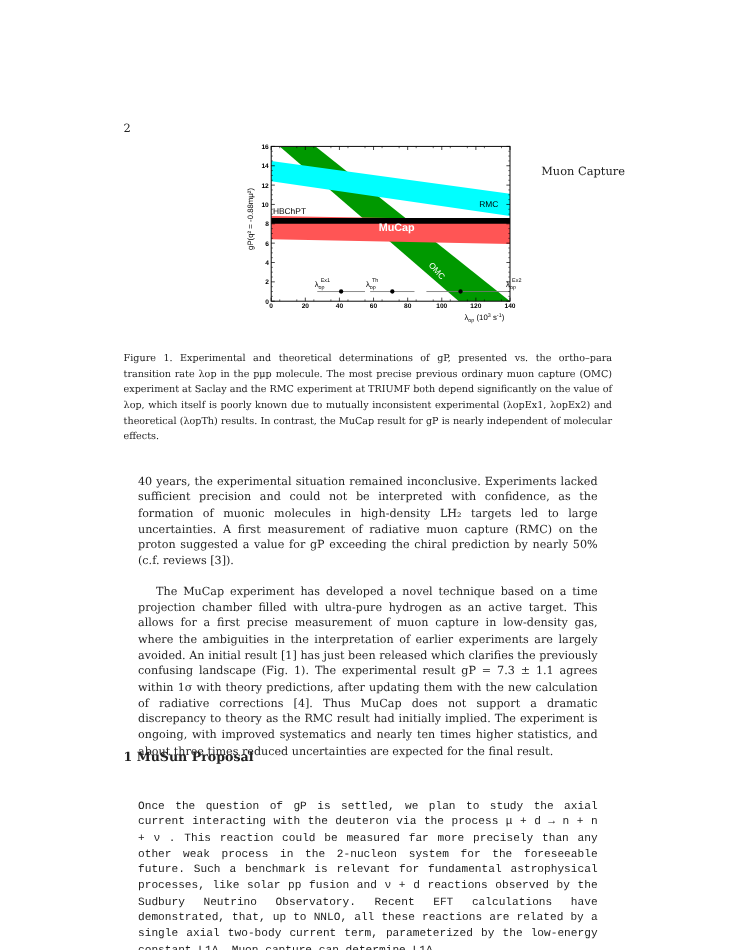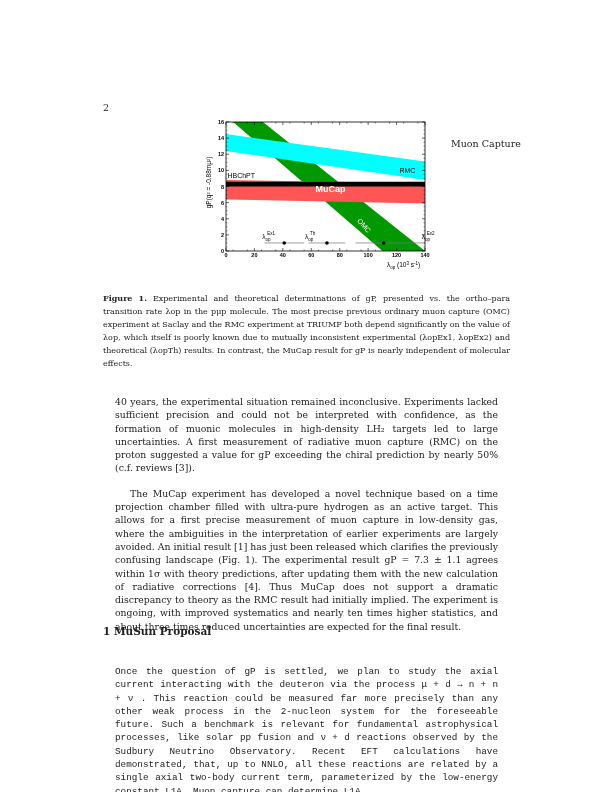--- a/index.html
+++ b/index.html
@@ -5,21 +5,21 @@
   html, body { margin: 0; padding: 0; background: #ffffff; }
   body { width: 612px; height: 792px; position: relative; overflow: hidden;
          font-family: "DejaVu Serif", "Liberation Serif", serif; color: #222; }
   .hdr { position: absolute; top: 102px; font-size: 9.5px; }
   #page-num { left: 103px; }
   #running-title { left: 451px; margin-top: 36px; }
   #figure { position: absolute; left: 195px; top: 116px; width: 250px; height: 160px; }
   #figure svg { width: 250px; height: 160px; }
   .caption { position: absolute; left: 103px; top: 292px; width: 407px;
              font-size: 8px; line-height: 13px; text-align: justify; }
-  .caption b { font-weight: bold; margin-top: 17px; }
+  .caption b { font-weight: normal; margin-top: 17px; }
   .body-text { position: absolute; left: 103px; width: 407px; font-size: 9.3px;
                line-height: 13.3px; text-align: justify; }
   .body-text p { margin: 12px; }
   .body-text p.indent { text-indent: 15px; }
   #para1 { top: 383px; }
   #section-title { position: absolute; left: 103px; top: 625px; font-size: 10.5px; font-weight: bold; }
   #para3 { top: 653px; font-family: Liberation Mono, monospace; }
   svg text { font-family: "Liberation Sans", sans-serif; }
 </style>
 </head>

